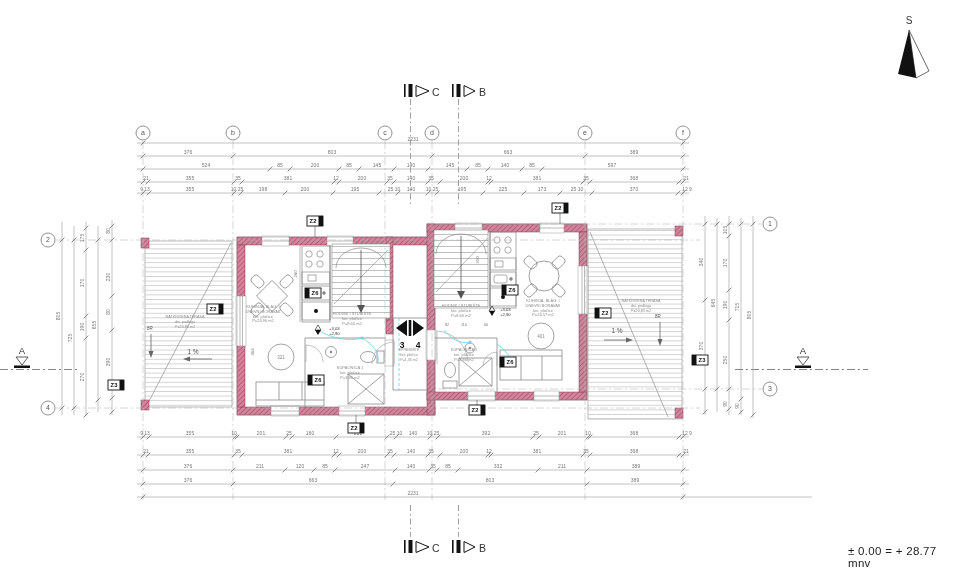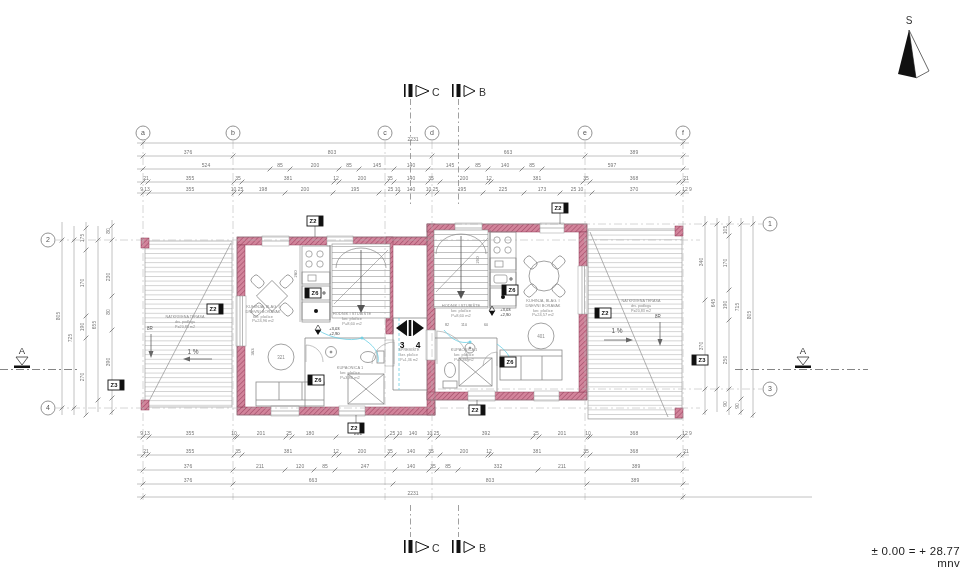--- a/index.html
+++ b/index.html
@@ -1,21 +1,21 @@
 <!DOCTYPE html>
 <html><head>
 <meta charset="utf-8">
 <style>
   html,body{margin:0;padding:0;background:#e8e8e8;}
   .stage{position:relative;width:960px;height:572px;background:#ffffff;overflow:hidden;
          font-family:"Liberation Sans",sans-serif;}
   svg{position:absolute;inset:0;}
   svg text{font-family:"Liberation Sans",sans-serif;}
   .elevation-note{position:absolute;left:848px;top:545px;font-size:11.5px;color:#1d1d1d;
-                  letter-spacing:.3px;font-family:"Liberation Sans",sans-serif;text-align:right;}
+                  letter-spacing:.3px;font-family:"Liberation Sans",sans-serif;}
 </style>
 </head>
 <body>
 
 <div class="stage">
 <svg id="plan-svg" viewBox="0 0 960 572" width="960" height="572">
   <defs>
     <pattern id="wallhatch" width="3.5" height="3.5" patternUnits="userSpaceOnUse" patternTransform="rotate(45)">
       <rect width="3.5" height="3.5" fill="#d2849b"></rect>
       <line x1="0" y1="0" x2="0" y2="3.5" stroke="#a04a66" stroke-width="1.2"></line>

